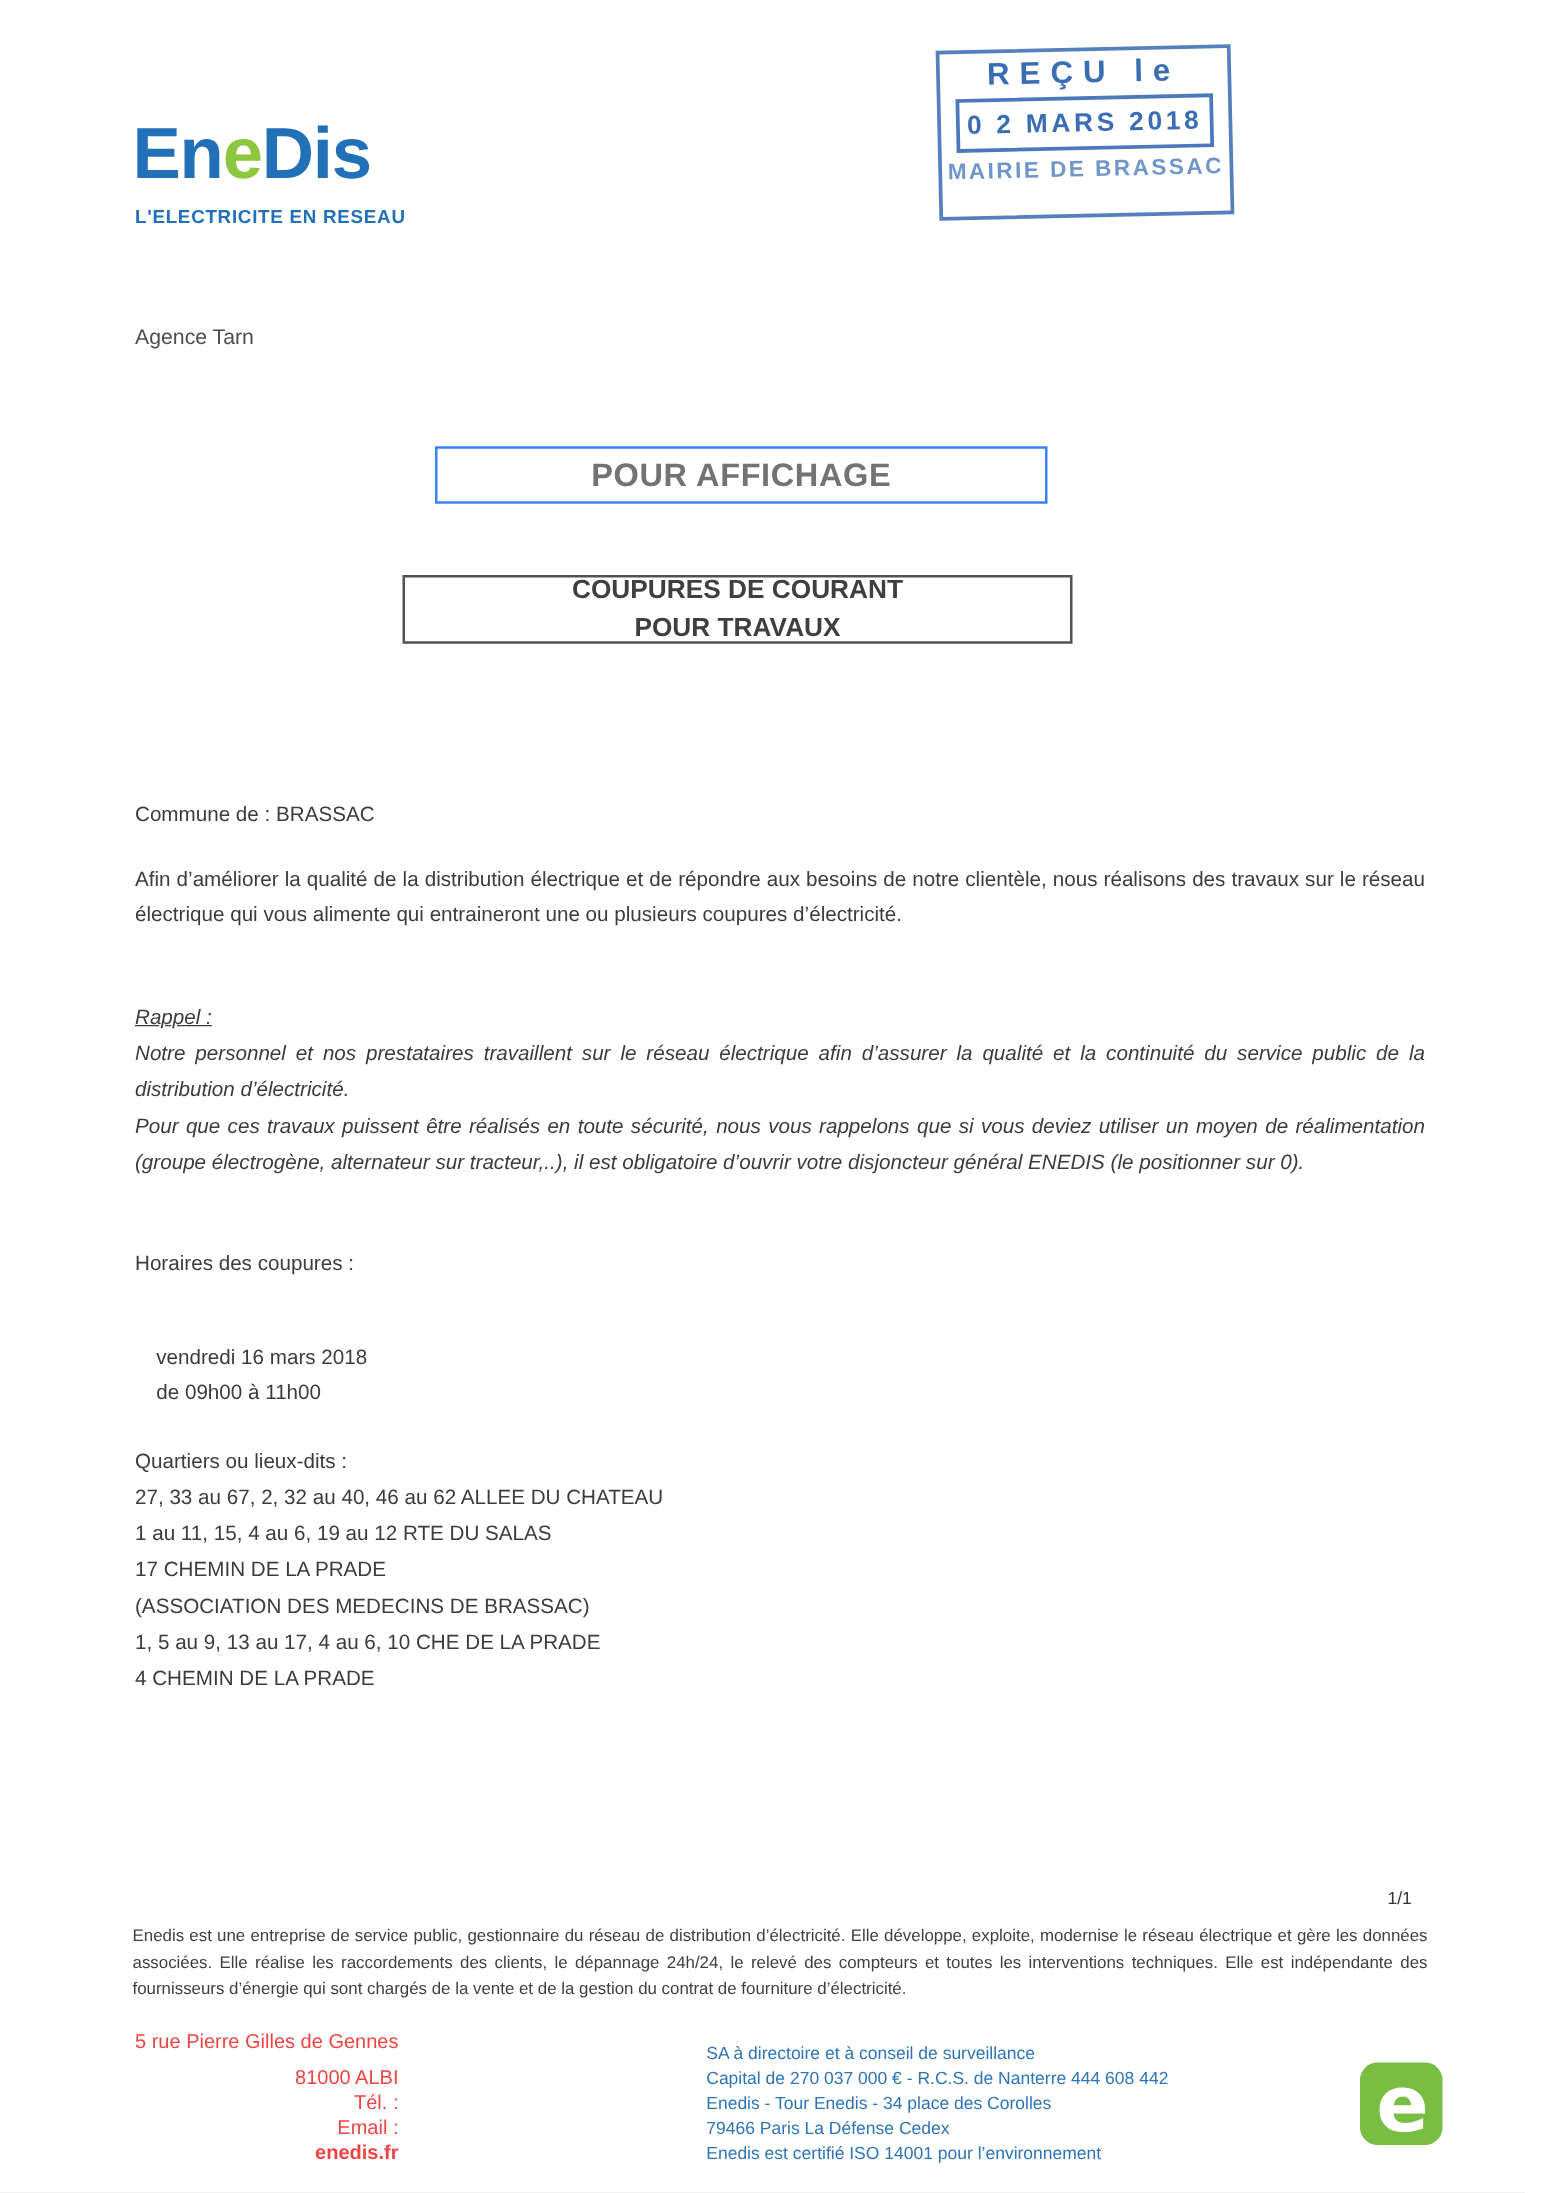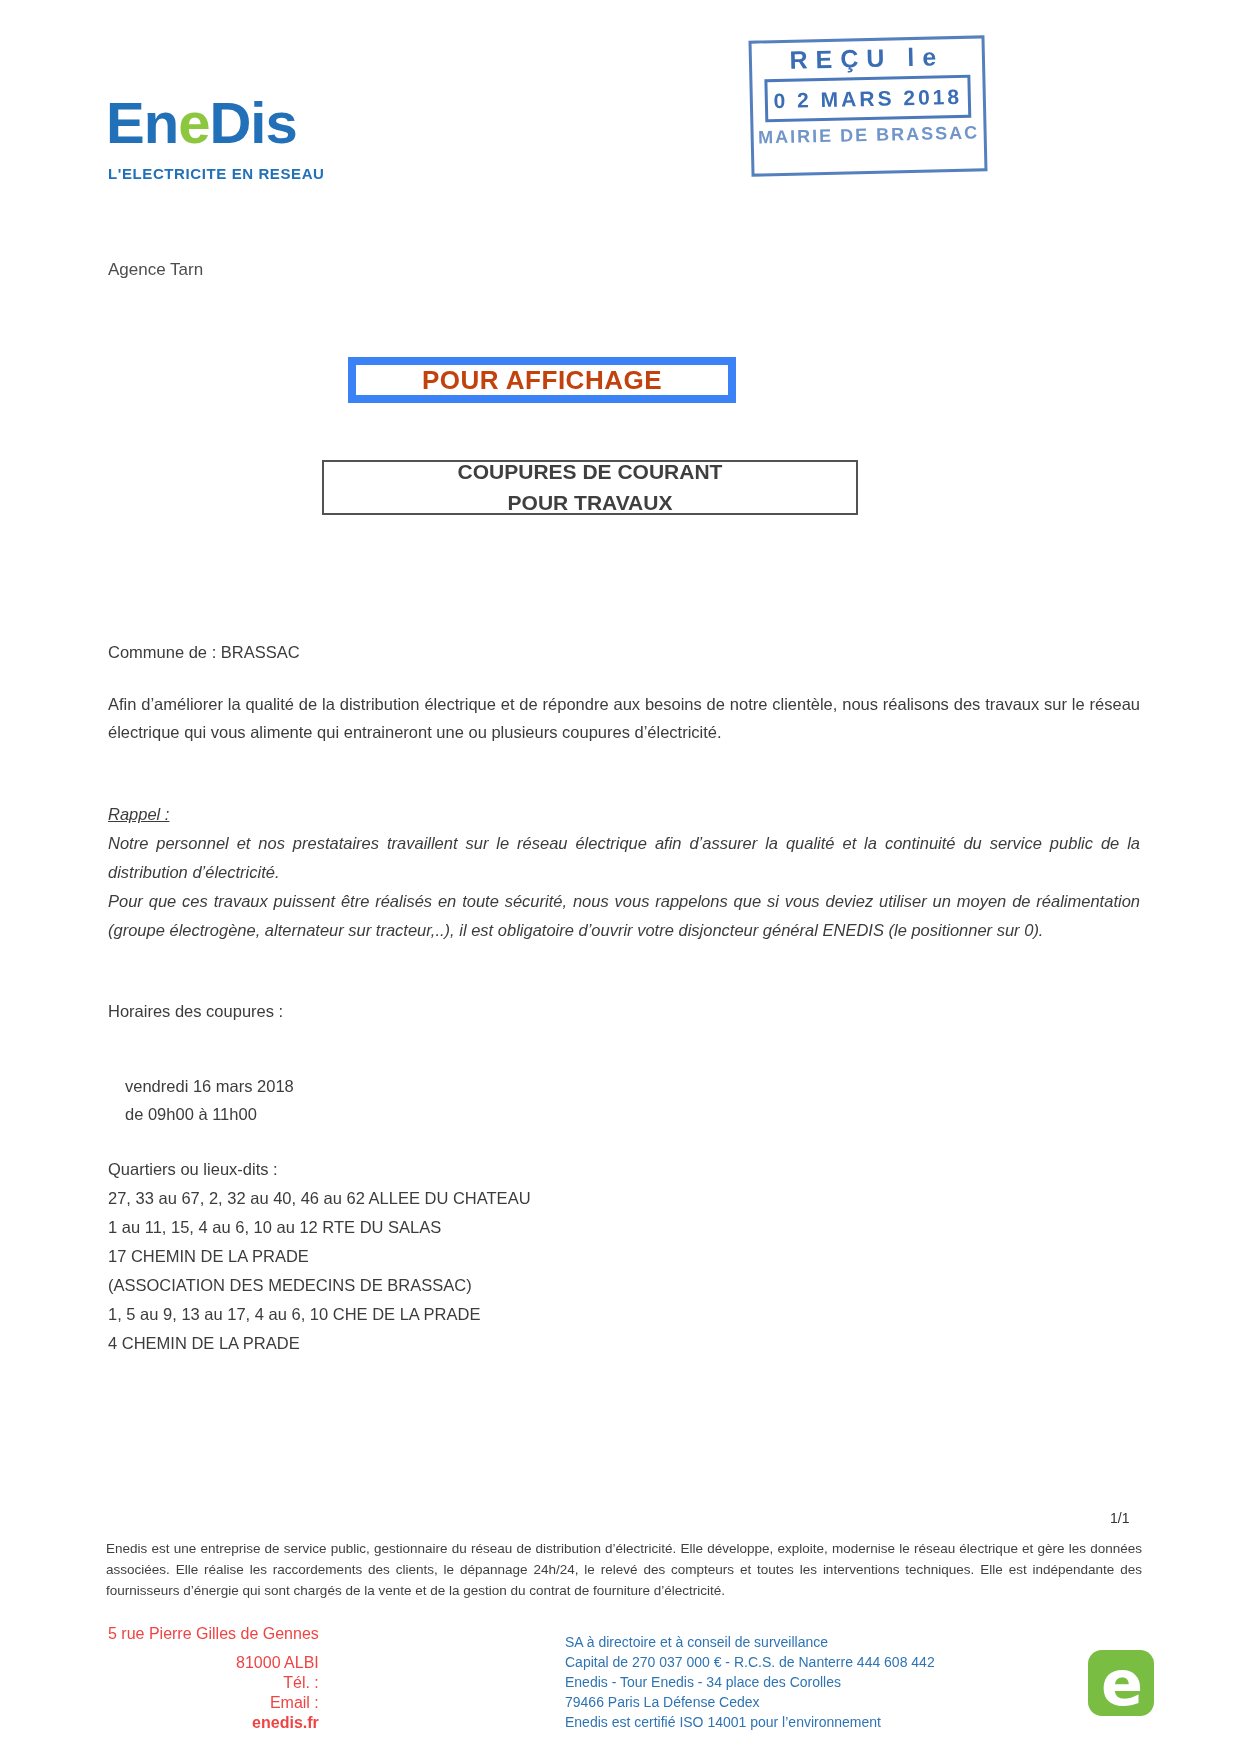--- a/index.html
+++ b/index.html
@@ -50,24 +50,24 @@
   .logo-tagline{
     left:108px;top:165px;
     font-size:15px;font-weight:700;letter-spacing:.6px;
     color:#2170b8;
   }
 
   .agency{left:108px;top:260px;font-size:17px;color:#4d4d4d;}
 
   
   .banner1{
-    left:348px;top:357px;width:388px;height:46px;
-    border:8px solid #3b82f6;box-sizing:border-box;
+    left:348px;top:357px;width:490px;height:46px;
+    border:2px solid #3b82f6;box-sizing:border-box;
     display:flex;align-items:center;justify-content:center;
-    font-size:26px;font-weight:700;color:#c2410c;letter-spacing:.5px;
+    font-size:26px;font-weight:700;color:#737373;letter-spacing:.5px;
   }
   .banner2{
     left:322px;top:460px;width:536px;height:55px;
     border:2px solid #525252;box-sizing:border-box;
     display:flex;flex-direction:column;align-items:center;justify-content:center;
     font-size:21px;font-weight:700;color:#3f3f3f;line-height:1.45;
   }
 
   
   .commune{left:108px;top:643px;font-size:16.5px;}
@@ -144,21 +144,21 @@
   <div class="abs horaires">Horaires des coupures :</div>
 
   <div class="abs dates">
     <div>vendredi 16 mars 2018</div>
     <div>de 09h00 à 11h00</div>
   </div>
 
   <div class="abs quartiers">
     <div>Quartiers ou lieux-dits :</div>
     <div>27, 33 au 67, 2, 32 au 40, 46 au 62 ALLEE DU CHATEAU</div>
-    <div>1 au 11, 15, 4 au 6, 10 au 12 RTE DU SALAS</div>
+    <div>1 au 11, 15, 4 au 6, 19 au 12 RTE DU SALAS</div>
     <div>17 CHEMIN DE LA PRADE</div>
     <div>(ASSOCIATION DES MEDECINS DE BRASSAC)</div>
     <div>1, 5 au 9, 13 au 17, 4 au 6, 10 CHE DE LA PRADE</div>
     <div>4 CHEMIN DE LA PRADE</div>
   </div>
 
   <div class="abs pagenum">1/1</div>
 
   <div class="abs legal">Enedis est une entreprise de service public, gestionnaire du réseau de distribution d’électricité. Elle développe, exploite, modernise le réseau électrique et gère les données associées. Elle réalise les raccordements des clients, le dépannage 24h/24, le relevé des compteurs et toutes les interventions techniques. Elle est indépendante des fournisseurs d’énergie qui sont chargés de la vente et de la gestion du contrat de fourniture d’électricité.</div>
 

